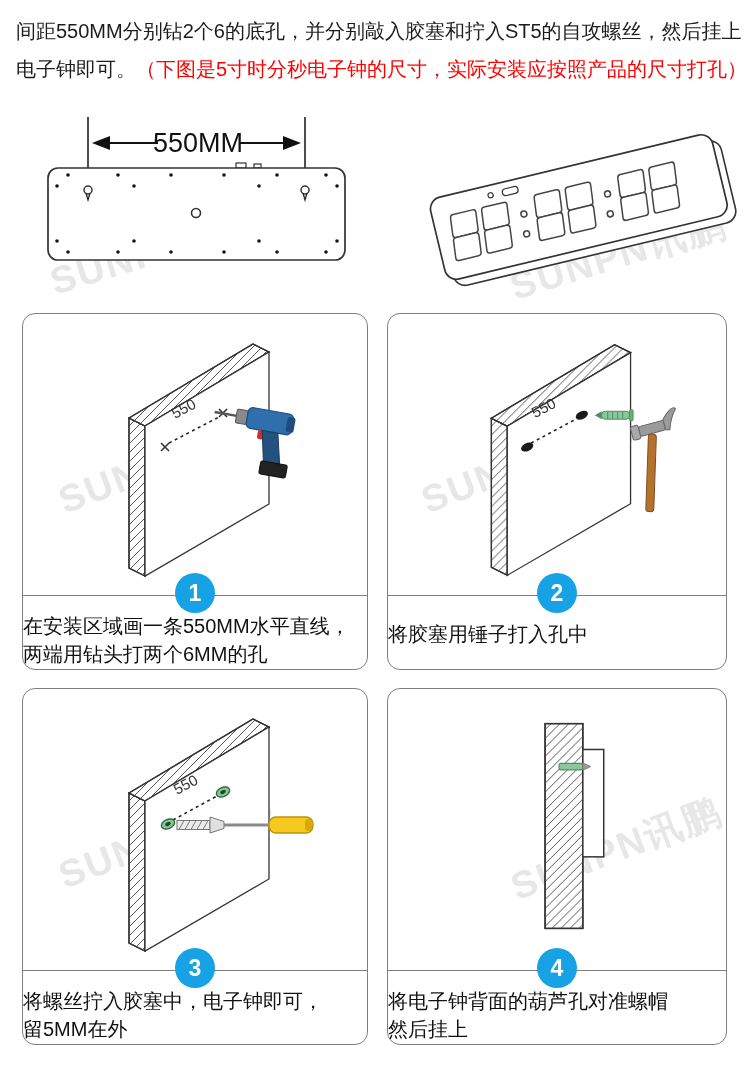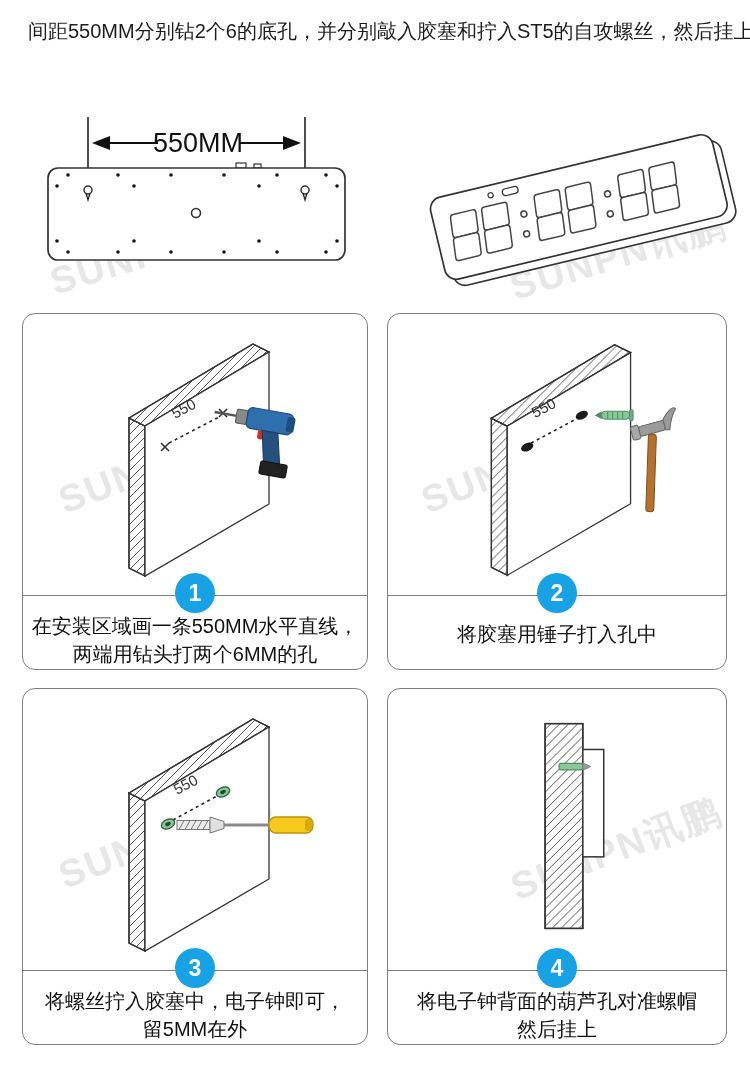--- a/index.html
+++ b/index.html
@@ -1,54 +1,55 @@
 <!DOCTYPE html>
 <html style="--badge-blue: #17a2e6; --warning-red: #fe0000; --plug-green: #8cc79b; --handle-yellow: #f5c91d; --drill-blue: #2f6fad; --wood-brown: #b5722f;"><head>
 <meta charset="utf-8">
 <style>
   html,body{margin:0;padding:0;}
   body{
     width:750px;height:1084px;position:relative;background:#ffffff;
     font-family:"Liberation Sans","DejaVu Sans",sans-serif;color:#1c1c1c;overflow:hidden;
   }
-  .intro{position:absolute;left:28px;top:12px;width:700px;font-size:20px;line-height:38px;}
+  .intro{position:absolute;left:16px;top:12px;width:700px;font-size:20px;line-height:38px;}
   .intro-line{white-space:nowrap;}
   .red{color:var(--warning-red);}
   svg{display:block;}
   .backpanel{position:absolute;left:0;top:95px;}
   .clock3d{position:absolute;left:400px;top:95px;}
   .panel{position:absolute;border:1.6px solid #7f7f7f;border-radius:13px;background:#fff;box-sizing:border-box;}
   #p1{left:22px;top:313px;width:346px;height:357px;}
   #p2{left:387px;top:313px;width:340px;height:357px;}
   #p3{left:22px;top:688px;width:346px;height:357px;}
   #p4{left:387px;top:688px;width:340px;height:357px;}
   .panel .illus{width:100%;height:281px;}
   .caption{
     border-top:1.6px solid #7f7f7f;height:70px;box-sizing:border-box;
-    padding-top:16px;text-align:center;font-size:20px;line-height:28px;
+    padding-top:16px;font-size:20px;line-height:28px;
     white-space:pre-line;color:#111;
   }
   .caption.single{padding-top:24px;}
   .badge{
     position:absolute;top:259px;left:50%;transform:translateX(-50%);
     width:40px;height:40px;border-radius:50%;background:var(--badge-blue);
     color:#fff;font-size:23px;font-weight:bold;display:flex;align-items:center;justify-content:center;
   }
   .wm{fill:#e7e7e7;font-weight:bold;font-size:38px;letter-spacing:2px;}
   .outline{fill:#ffffff;stroke:#333;}
   .plugfill{fill:var(--plug-green);}
   .drillbody{fill:var(--drill-blue);}
   .ydl{fill:var(--handle-yellow);}
   .wood{fill:var(--wood-brown);}
 </style>
 </head>
 <body>
 
 <div class="intro">
   <div class="intro-line">间距550MM分别钻2个6的底孔，并分别敲入胶塞和拧入ST5的自攻螺丝，然后挂上</div>
+  <div class="intro-line"><span>电子钟即可。</span><span class="red">（下图是5寸时分秒电子钟的尺寸，实际安装应按照产品的尺寸打孔）</span></div>
 </div>
 
 <svg class="backpanel" width="380" height="215" viewBox="0 0 380 215">
   <text class="wm" transform="translate(55,200) rotate(-17)" font-size="44">SUNPN讯鹏</text>
 
   <line x1="88" y1="22" x2="88" y2="94" stroke="#222" stroke-width="1.6"></line>
   <line x1="305" y1="22" x2="305" y2="94" stroke="#222" stroke-width="1.6"></line>
 
   <g stroke="#111" fill="#111">
     <line x1="96" y1="48" x2="158" y2="48" stroke-width="1.8"></line>

